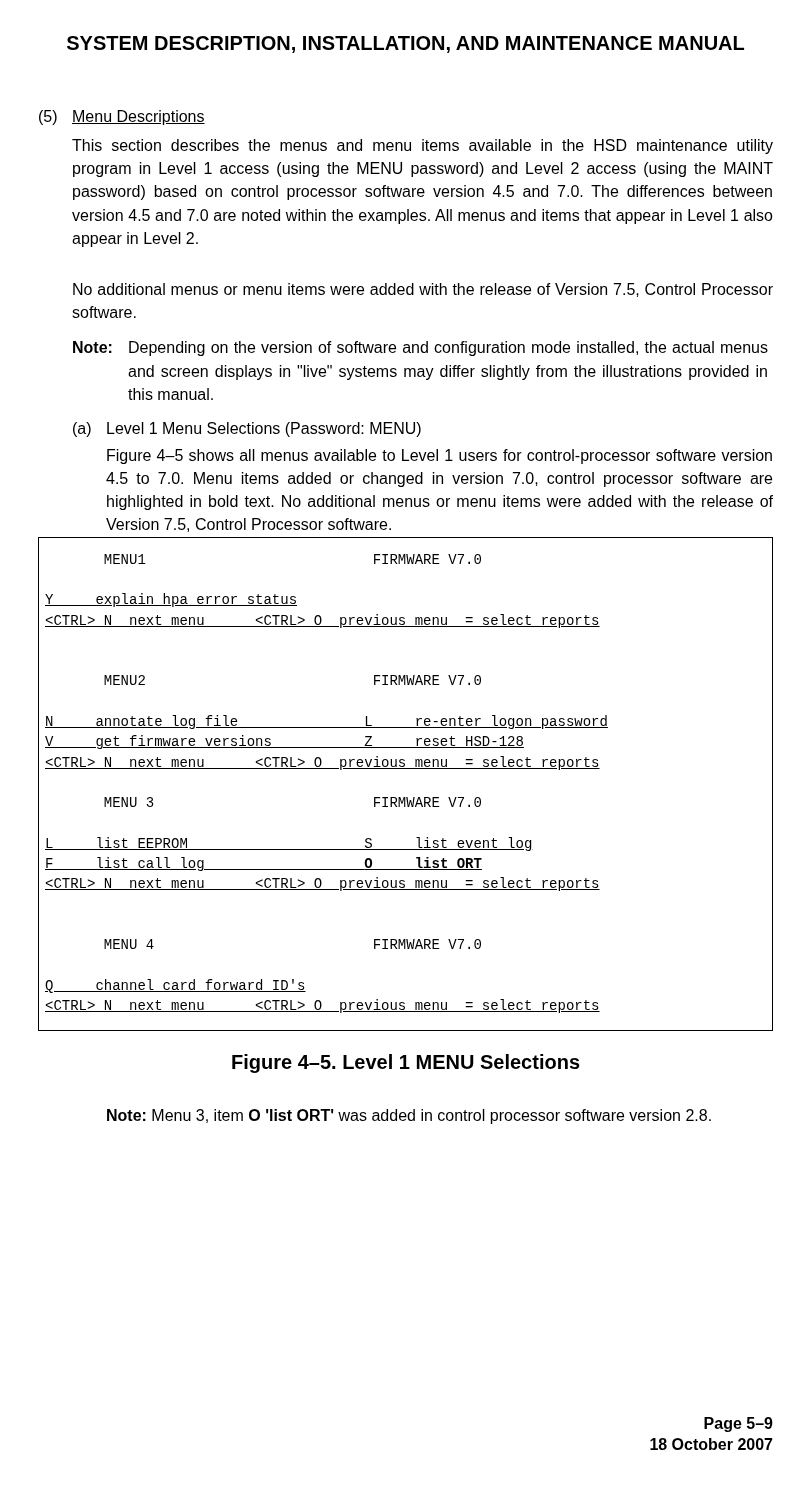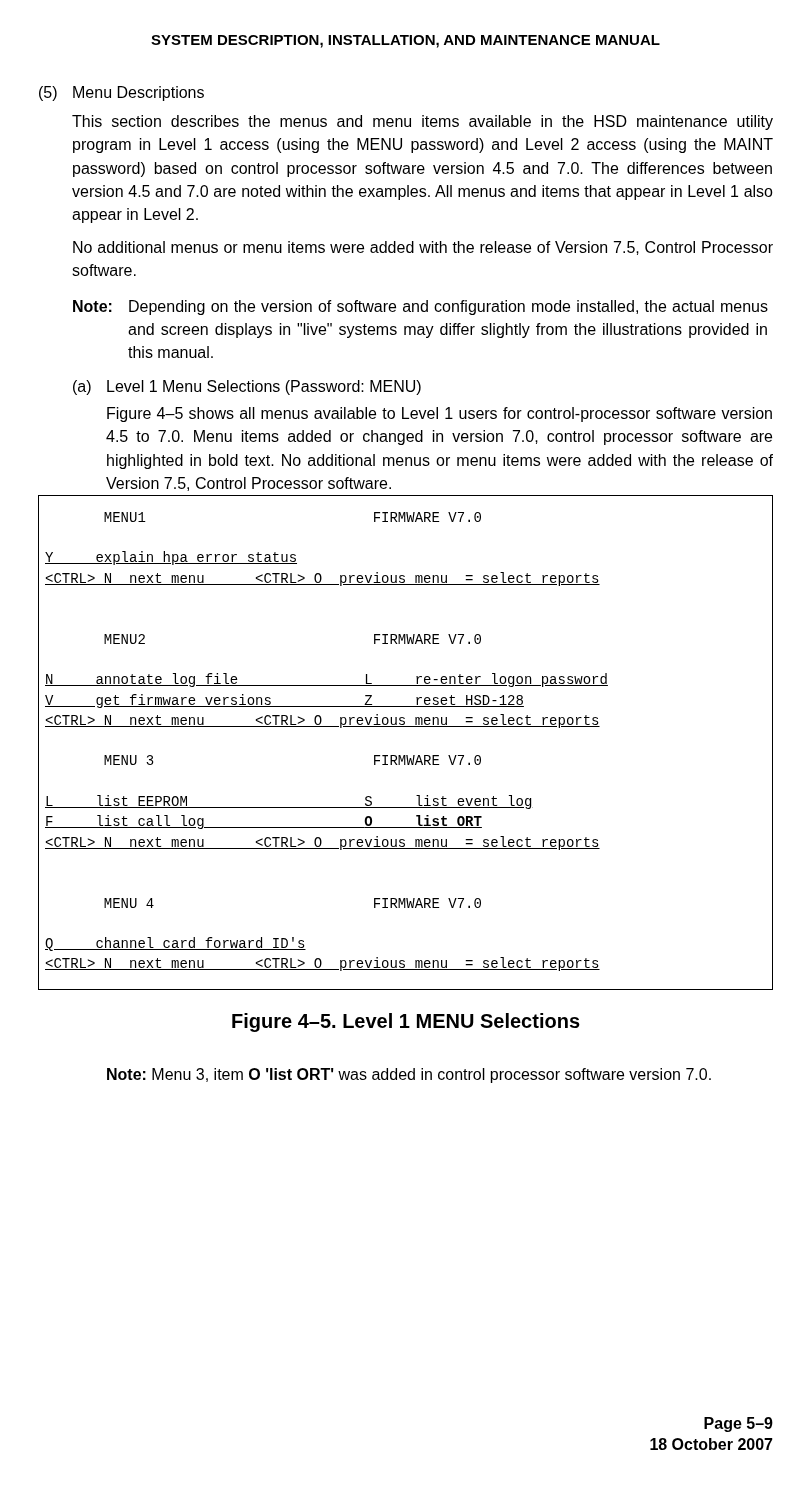--- a/index.html
+++ b/index.html
@@ -5,27 +5,27 @@
     * { margin: 0; padding: 0; box-sizing: border-box; }
     body {
       width: 811px;
       height: 1492px;
       background: #fff;
       font-family: Arial, Helvetica, sans-serif;
       color: #000;
       position: relative;
       padding: 30px 38px 40px 38px;
     }
-    .header { text-align: center; font-weight: bold; font-size: 15px; line-height: 1.35; margin-bottom: 34px; }
+    .header { text-align: center; font-weight: bold; font-size: 20px; line-height: 1.35; margin-bottom: 51px; }
     .header-sub { font-weight: bold; }
-    .list-item { margin-bottom: 8px; }
+    .list-item { margin-bottom: 8px; text-decoration: underline; }
     .list-tag { display: inline-block; width: 34px; vertical-align: top; font-size: 16px; }
     .list-title { font-size: 16px; }
     .body-block { margin-left: 34px; margin-top: 6px; font-size: 16px; line-height: 1.45; text-align: justify; }
-    .body-block.p2 { margin-top: 10px; }
+    .body-block.p2 { margin-top: 28px; }
     .note-row { margin-left: 34px; margin-top: 12px; font-size: 16px; line-height: 1.45; }
     .note-label { font-weight: bold; display: inline-block; width: 56px; vertical-align: top; }
     .note-body { display: inline-block; width: 640px; vertical-align: top; text-align: justify; }
     .sub-item { margin-left: 34px; margin-top: 14px; font-size: 16px; }
     .sub-tag { display: inline-block; width: 34px; vertical-align: top; }
     .sub-title { }
     .sub-body { margin-left: 68px; margin-top: 6px; font-size: 16px; line-height: 1.45; text-align: justify; }
     .terminal-box { border: 1.5px solid #000; padding: 12px 6px 14px 6px; font-family: "Courier New", monospace; font-size: 14px; line-height: 1.45; white-space: pre; letter-spacing: 0; }
     .term-bold { font-weight: bold; }
     .term-under { text-decoration: underline; }
@@ -78,19 +78,19 @@
 
 
 <span>       MENU 4                          FIRMWARE V7.0</span>
 
 <span class="term-under">Q     channel card forward ID's</span>
 <span class="term-under">&lt;CTRL&gt; N  next menu      &lt;CTRL&gt; O  previous menu  = select reports</span></div>
 
 <div class="figure-caption">Figure 4–5. Level 1 MENU Selections</div>
 
 <div class="note2">
-  <span class="note2-label">Note:</span><span> Menu 3, item </span><span class="note2-bold">O 'list ORT'</span><span> was added in control processor software version 7.0.</span>
+  <span class="note2-label">Note:</span><span> Menu 3, item </span><span class="note2-bold">O 'list ORT'</span><span> was added in control processor software version 2.8.</span>
 </div>
 
 <div class="footer">
   <div>Page 5–9</div>
   <div>18 October 2007</div>
 </div>
 
 </body></html>

